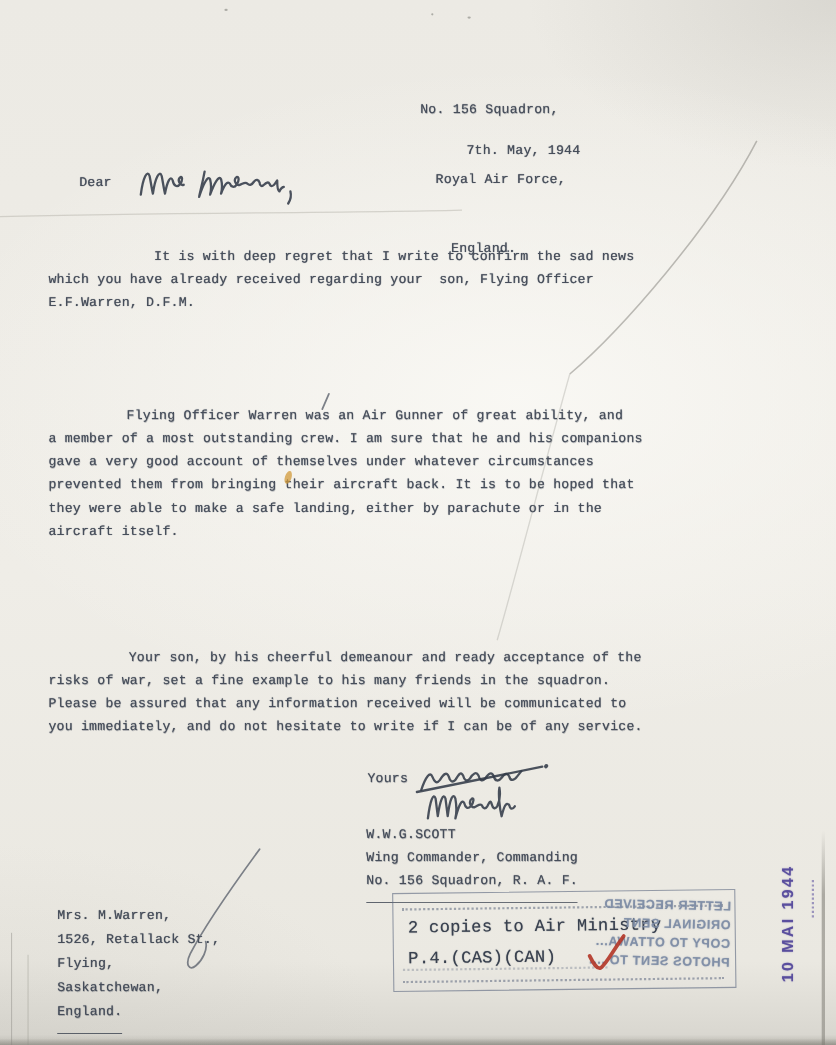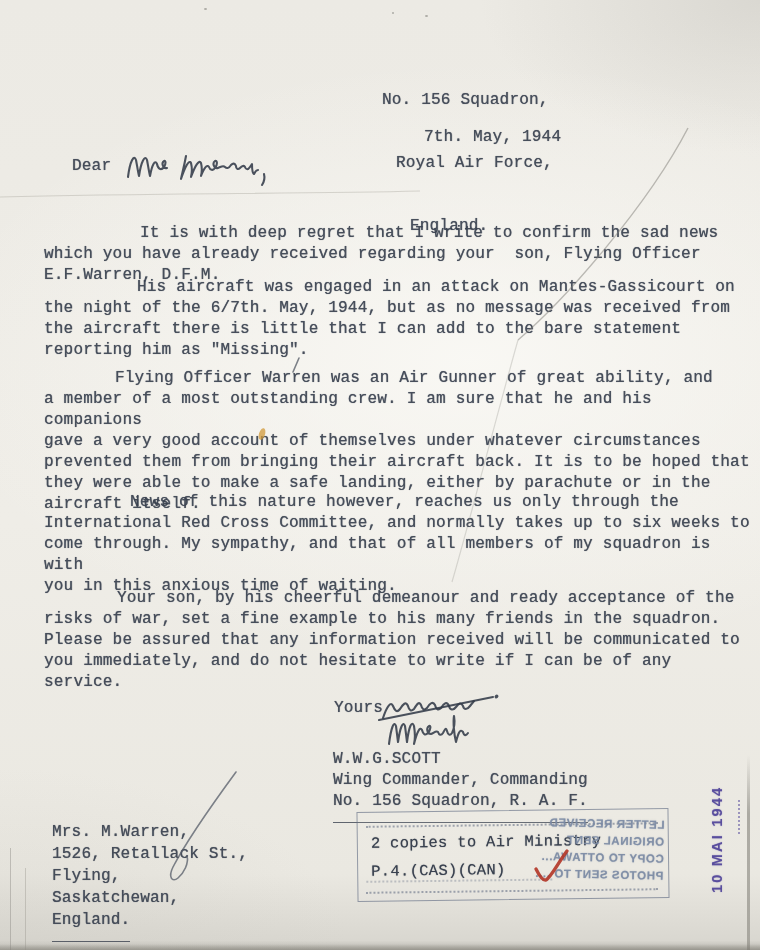--- a/index.html
+++ b/index.html
@@ -6,21 +6,21 @@
   .page{
     position:relative;width:760px;height:950px;overflow:hidden;
     background:
       radial-gradient(ellipse 900px 500px at 62% 38%, rgba(250,249,245,.9), rgba(250,249,245,0) 60%),
       radial-gradient(ellipse 400px 220px at 100% 0%, rgba(176,174,167,.30), rgba(176,174,167,0) 70%),
       radial-gradient(ellipse 500px 260px at 0% 100%, rgba(205,203,196,.35), rgba(205,203,196,0) 70%),
       linear-gradient(180deg,#eceae4 0%, #efede7 55%, #eae8e1 92%, #d9d7d0 99%, #b7b5ad 100%);
     font-family:"Liberation Mono","DejaVu Sans Mono",monospace;
   }
   .typed{
-    position:absolute;color:#3a4250;font-size:16px;line-height:21px;
+    position:absolute;color:#3a4250;font-size:12px;line-height:21px;
     white-space:pre-wrap;letter-spacing:.2px;
     text-shadow:0 0 .9px rgba(58,66,80,.75), .4px .4px 0 rgba(58,66,80,.28);
     opacity:.93;
   }
   .para{width:706px;left:44px;}
   .u{border-bottom:1.7px solid rgba(52,60,74,.82);padding-bottom:12px;}
   .lh-line{display:block;}
   .edge-right{position:absolute;left:747px;top:755px;width:3px;height:195px;
     background:linear-gradient(180deg,rgba(130,128,120,.0),rgba(120,118,110,.55) 30%,rgba(120,118,110,.5));}
   .edge-bottom{position:absolute;left:0;top:944px;width:760px;height:6px;
@@ -74,34 +74,26 @@
   <div class="typed" style="left:72px;top:156px;">Dear</div>
   <svg class="ink-svg" style="left:118px;top:143px;" width="200" height="48" viewBox="0 0 200 48" aria-label="Mrs Warren,">
     <path d="M10,34 C12,18 16,11 18,17 C19,22 20,29 21,33 C23,19 27,11 29,17 C30,22 31,29 32,33 C34,22 37,16 39,21 C40,26 43,28 46,24 C48,21 48,17 46,18 C43,20 45,26 49,25"></path>
     <path d="M68,13 C66,24 64,31 63,36 C67,24 71,16 73,20 C74,24 74,30 73,34 C77,23 81,16 83,20 C84,24 84,29 83,33 C86,25 89,21 91,24 C92,27 95,28 97,25 C100,21 99,17 97,18 C94,20 96,26 100,25 C103,24 105,22 107,24 C109,26 111,25 113,22 C115,20 117,20 118,23 C118,26 120,27 122,25 C124,23 126,22 127,24 C128,27 130,27 132,24 L134,21 C134,25 134,30 136,31 C137,29 138,27 140,27"></path>
     <path d="M146,31 C147,35 146,39 144,42"></path>
   </svg>
 
   <div class="typed para" style="top:203px;text-indent:96px;margin-top:20px;">It is with deep regret that I write to confirm the sad news
 which you have already received regarding your  son, Flying Officer
 E.F.Warren, D.F.M.</div>
-  <div class="typed para" style="top:277px;text-indent:93px;">His aircraft was engaged in an attack on Mantes-Gassicourt on
-the night of the 6/7th. May, 1944, but as no message was received from
-the aircraft there is little that I can add to the bare statement
-reporting him as "Missing".</div>
   <div class="typed para" style="top:368px;text-indent:71px;">Flying Officer Warren was an Air Gunner of great ability, and
 a member of a most outstanding crew. I am sure that he and his companions
 gave a very good account of themselves under whatever circumstances
 prevented them from bringing their aircraft back. It is to be hoped that
 they were able to make a safe landing, either by parachute or in the
 aircraft itself.</div>
-  <div class="typed para" style="top:492px;text-indent:86px;">News of this nature however, reaches us only through the
-International Red Cross Committee, and normally takes up to six weeks to
-come through. My sympathy, and that of all members of my squadron is with
-you in this anxious time of waiting.</div>
   <div class="typed para" style="top:588px;text-indent:73px;">Your son, by his cheerful demeanour and ready acceptance of the
 risks of war, set a fine example to his many friends in the squadron.
 Please be assured that any information received will be communicated to
 you immediately, and do not hesitate to write if I can be of any service.</div>
 
   <div class="typed" style="left:334px;top:698px;">Yours</div>
   <svg class="ink-svg" style="left:375px;top:688px;" width="180" height="62" viewBox="0 0 180 62" aria-label="sincerely">
     <path d="M8,30 C12,18 16,13 18,18 C20,23 22,25 25,21 C28,16 31,13 33,18 C34,22 36,24 39,21 C42,16 44,13 46,17 C47,21 49,23 52,20 C55,15 58,13 60,17 C61,21 63,23 66,20 C69,15 72,13 74,18 C75,22 78,23 81,19 C84,15 86,14 88,18 C89,22 92,22 95,18 L99,13"></path>
     <path d="M4,32 L118,9"></path>
     <path d="M121,8 C122,7 123,8 122,9 C121,10 120,9 121,8"></path>

